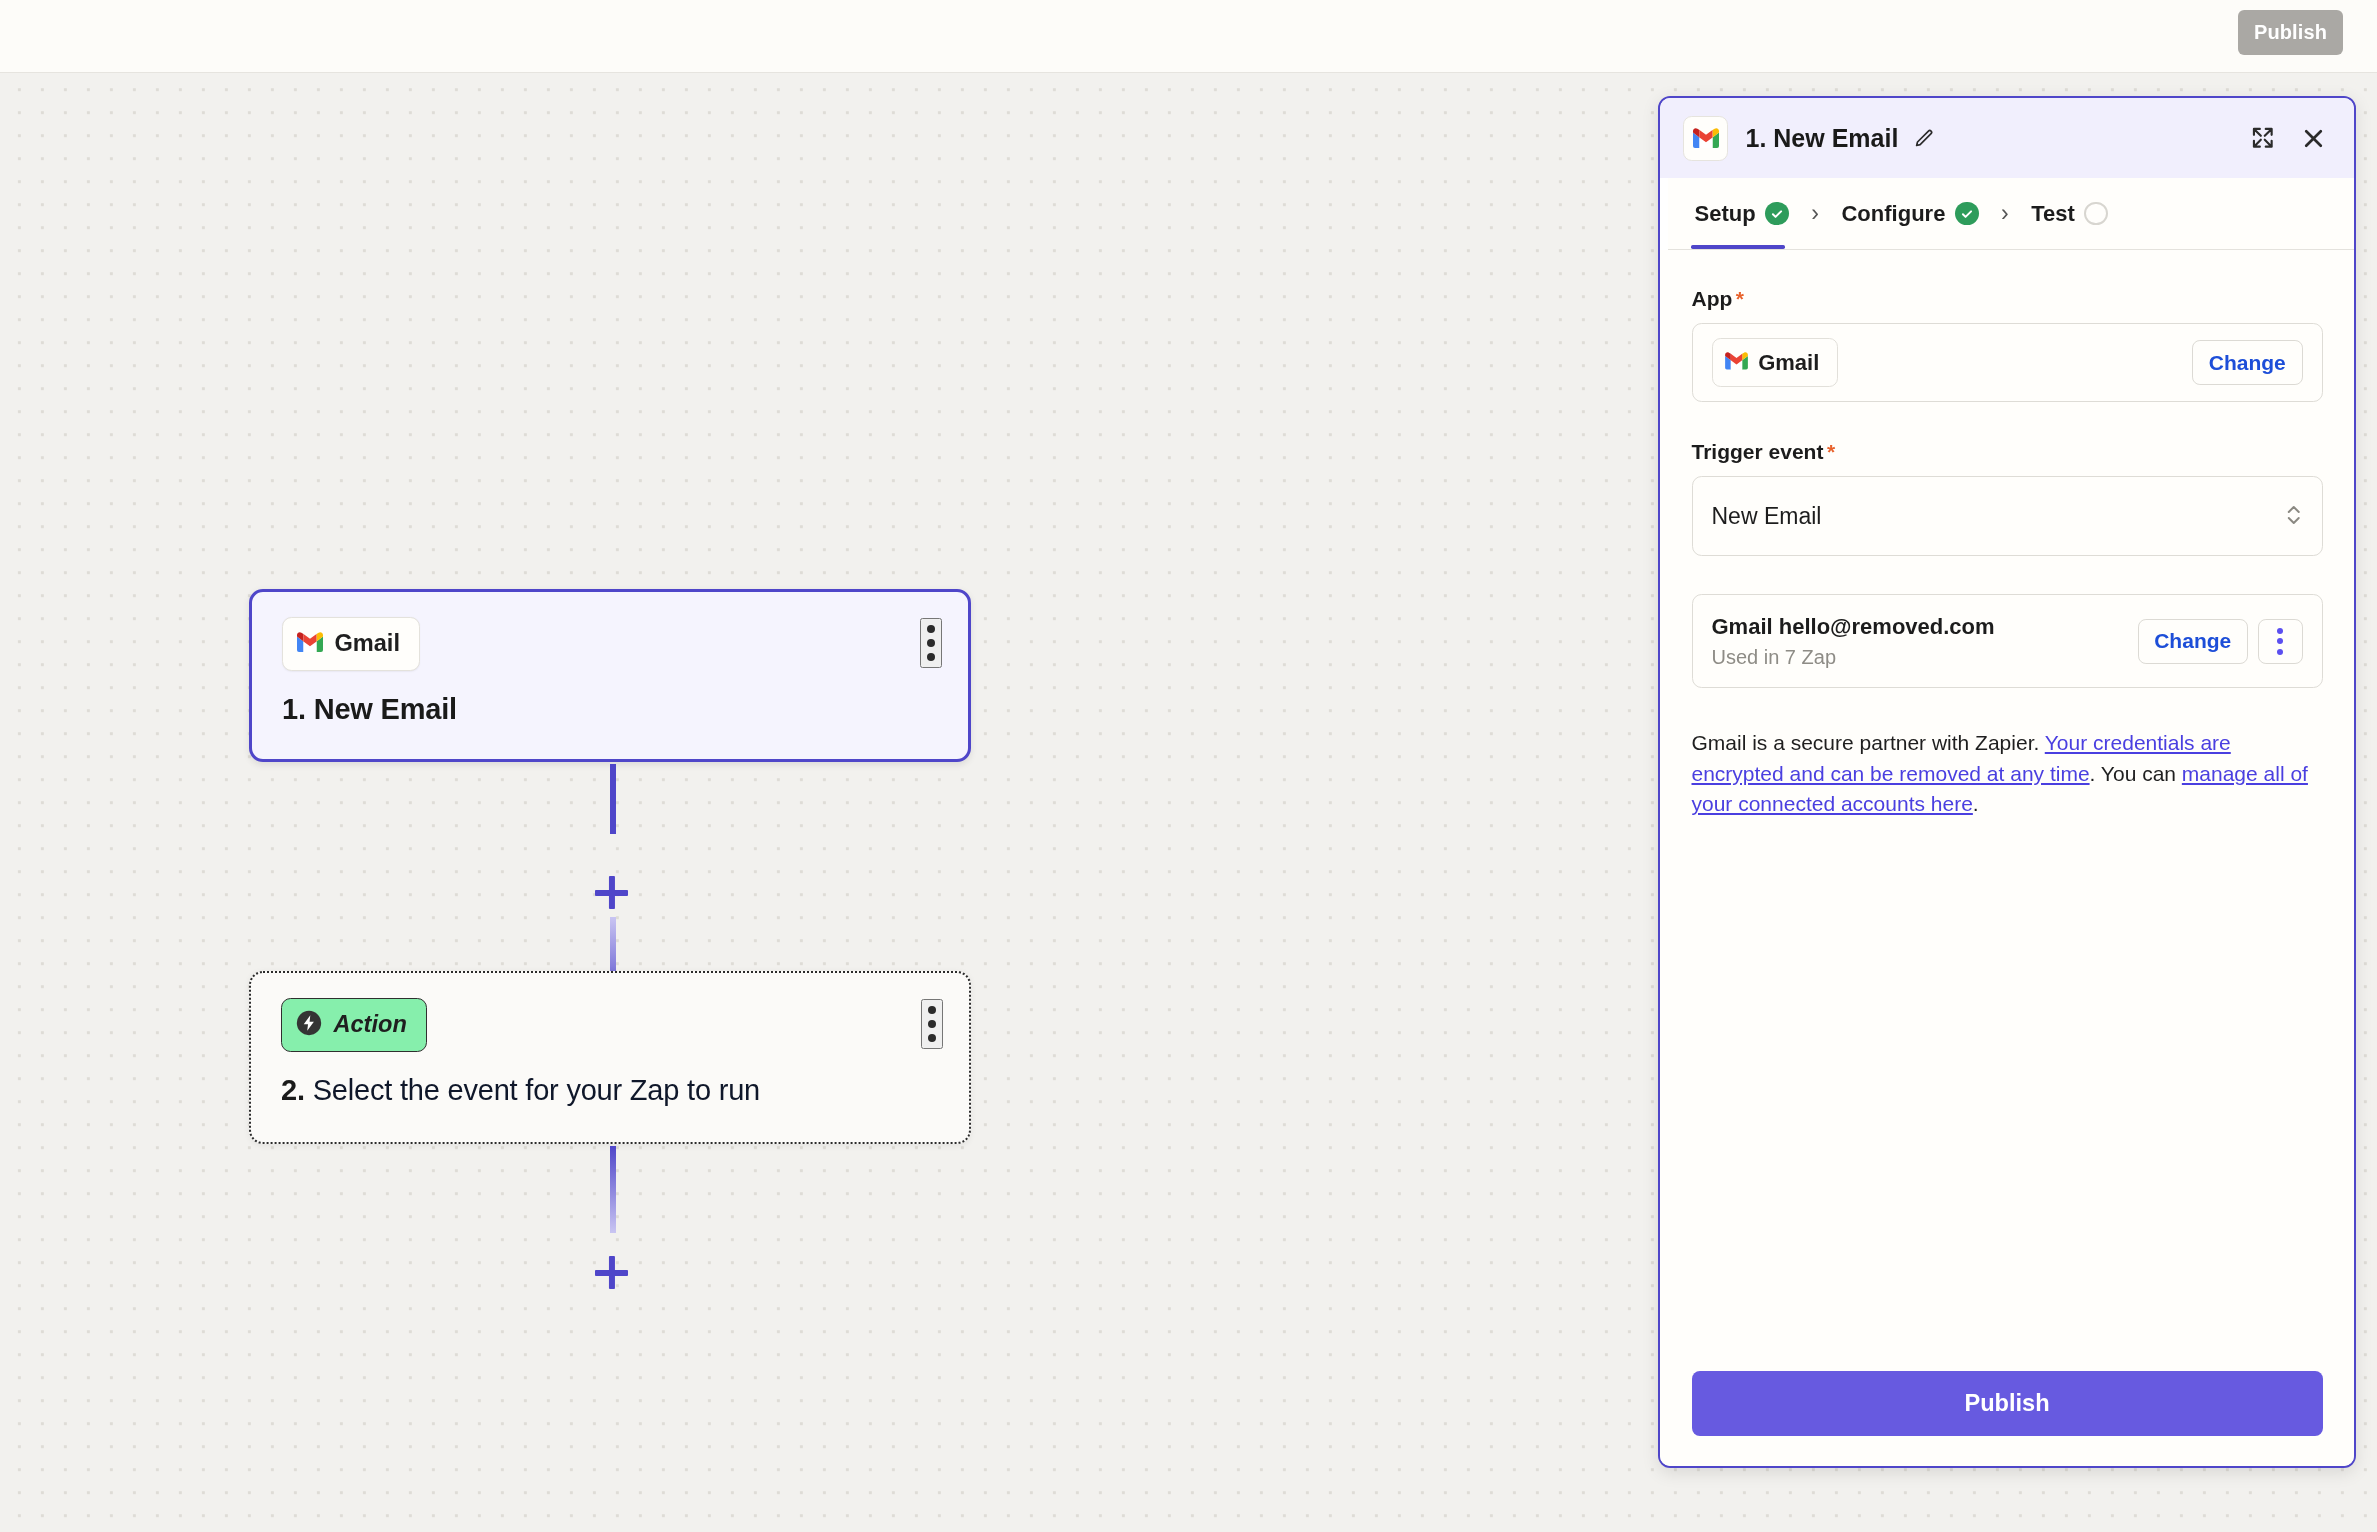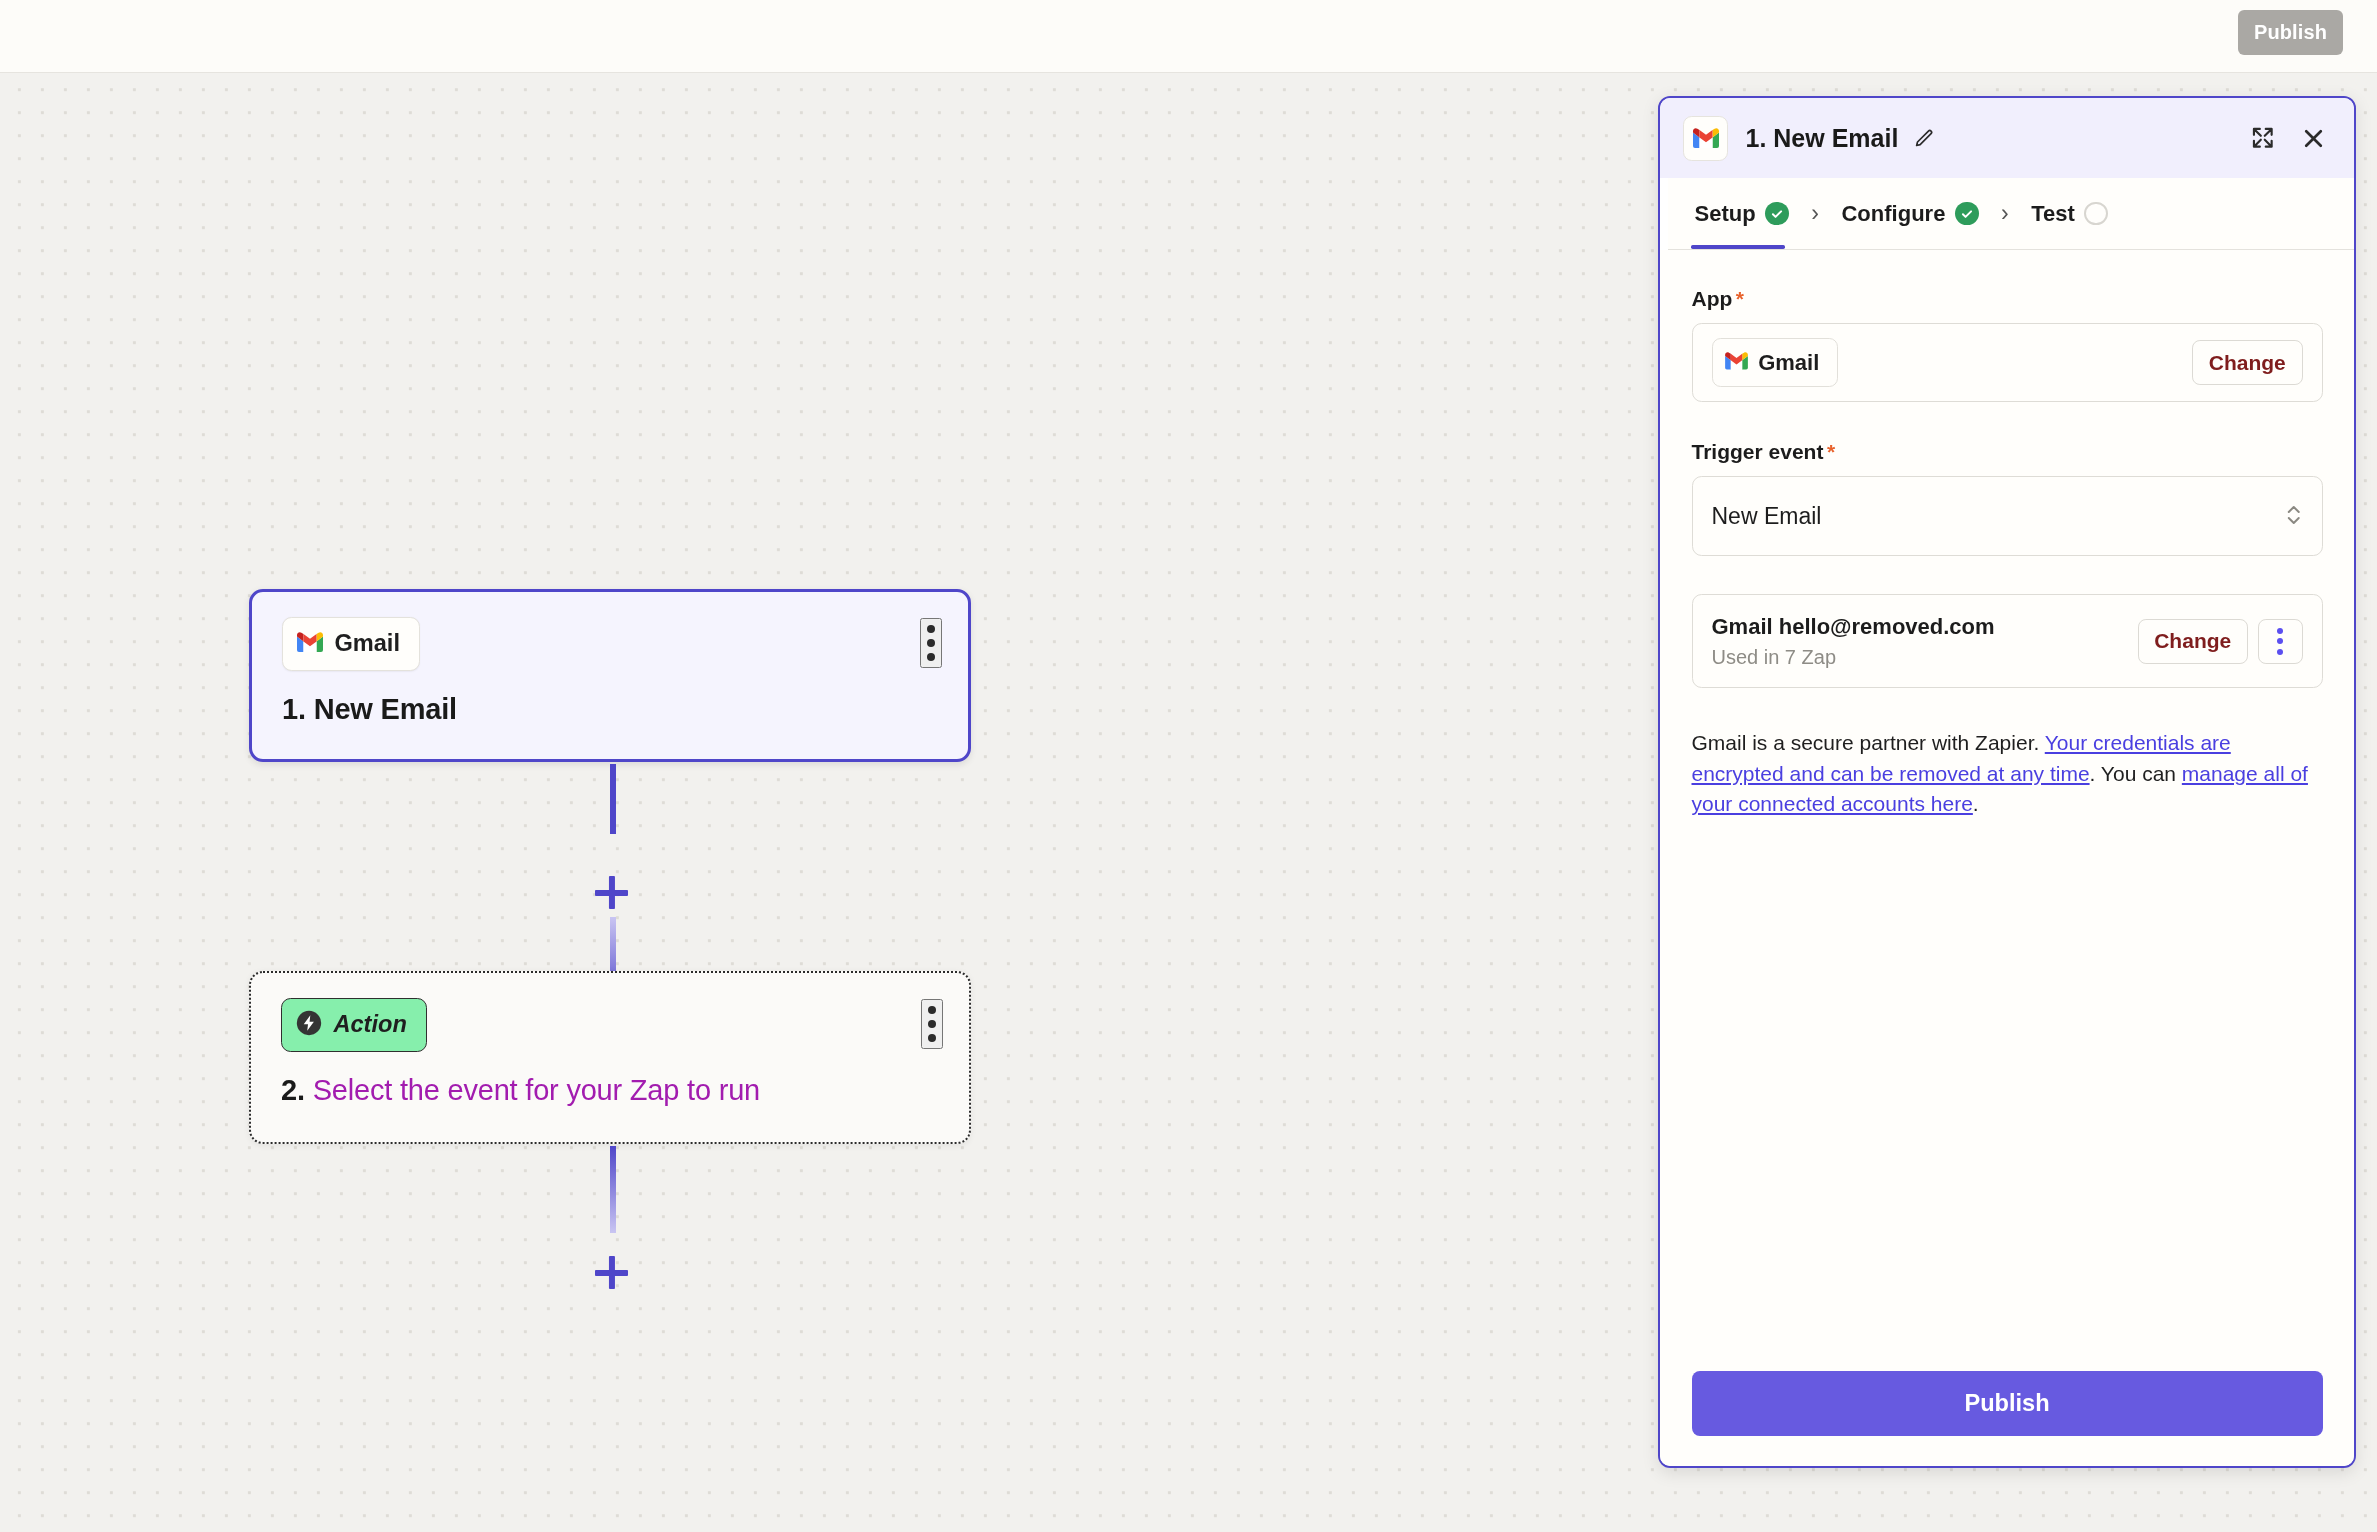--- a/index.html
+++ b/index.html
@@ -72,21 +72,21 @@
     border: 1.7px solid #2f2f2f;
     font-style: italic;
   }
   .chip-label { font-size: 23.6px; font-weight: 700; color: #1f1f1f; }
 
   .node-title {
     margin-top: 22px;
     font-size: 29px; font-weight: 700; color: #1a1a1a;
     letter-spacing: -0.2px;
   }
-  .node-title .muted { color: #a21caf; font-weight: 400; }
+  .node-title .muted { color: #0f172a; font-weight: 400; }
 
   .kebab {
     position: absolute; right: 26px; top: 26px;
     display: flex; flex-direction: column; gap: 6.1px;
     padding: 5.2px;
   }
   .kebab i { display: block; width: 7.9px; height: 7.9px; border-radius: 50%; background: #2b2b2b; }
 
   
   .conn { position: absolute; left: 610px; width: 6.1px; }
@@ -187,21 +187,21 @@
   .mini-chip {
     display: inline-flex; align-items: center; gap: 10.5px;
     height: 49px; padding: 0 17.5px 0 12.2px;
     border: 0.9px solid #e2e0da; border-radius: 8.7px; background: #fffefb;
   }
   .mini-chip span { font-size: 22px; font-weight: 700; color: #1d1d1d; }
 
   .btn-ghost {
     height: 45px; padding: 0 15.7px;
     background: #fffefb; border: 0.9px solid #dcdad4; border-radius: 7.9px;
-    color: #7f1d1d; font-size: 21px; font-weight: 700; cursor: pointer;
+    color: #1d4ed8; font-size: 21px; font-weight: 700; cursor: pointer;
     font-family: "Liberation Sans", sans-serif;
   }
 
   #trigger-select {
     height: 80px; justify-content: space-between; margin-bottom: 38px;
     cursor: pointer;
   }
   #trigger-select .val { font-size: 23px; color: #1d1d1d; }
 
   #account-box { height: 94px; justify-content: space-between; margin-bottom: 40px; }

